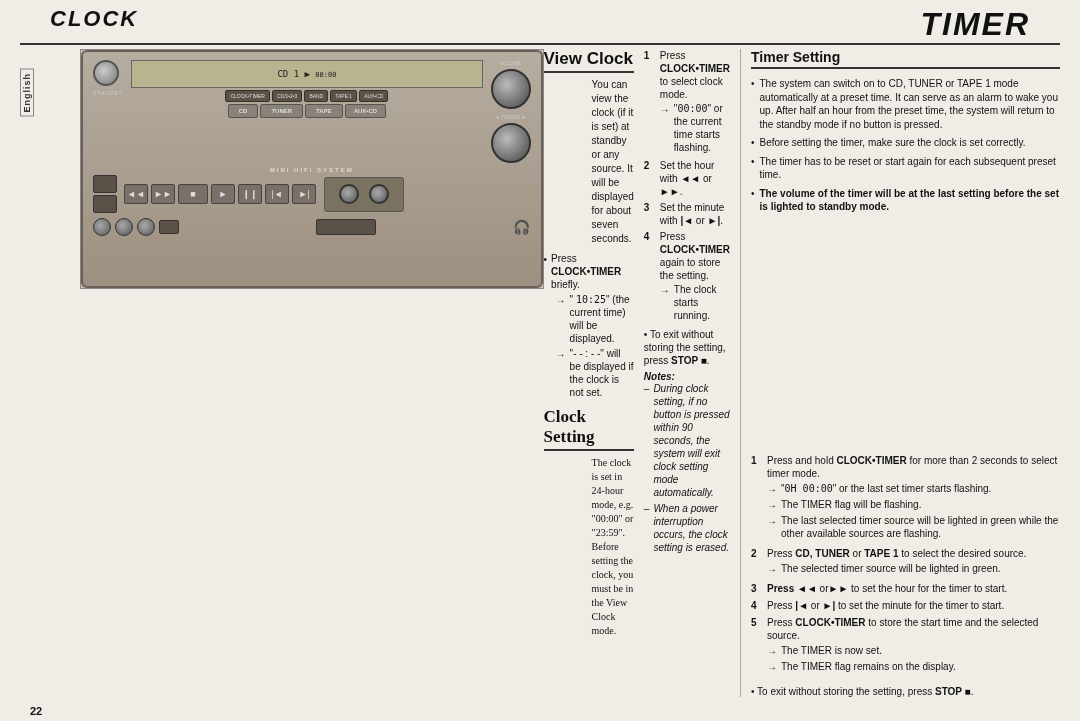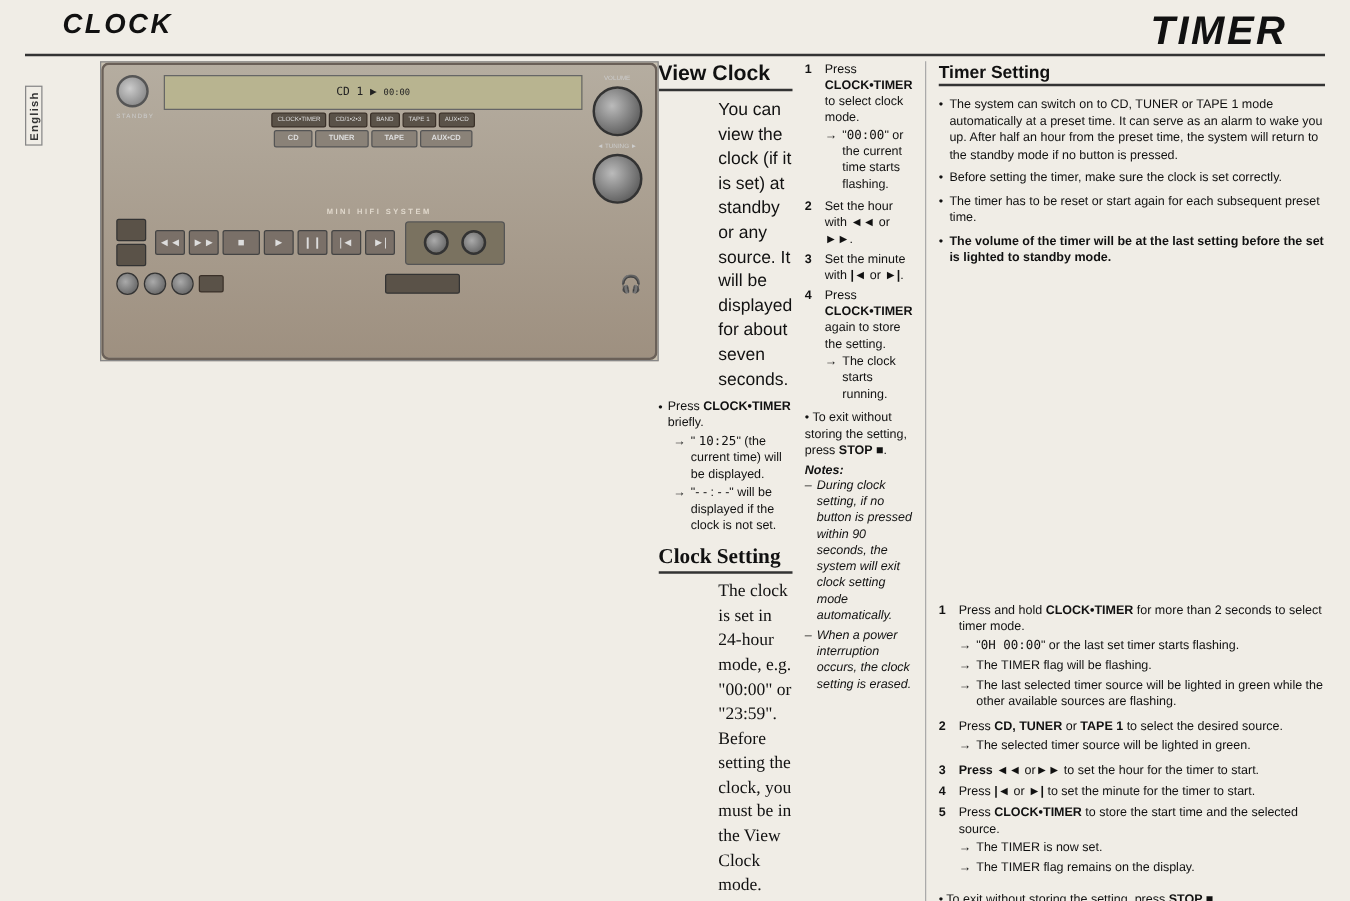--- a/index.html
+++ b/index.html
@@ -112,21 +112,21 @@
       font-size: 17px;
       font-weight: 900;
       border-bottom: 2px solid #333;
       padding-bottom: 2px;
       margin-bottom: 5px;
       display: inline-block;
       width: 100%;
     }
 
     .section-text {
-      font-size: 14px;
+      font-size: 10px;
       line-height: 1.4;
       margin-bottom: 6px;
       margin-left: 48px;
     }
 
     .bullet-item {
       display: flex;
       gap: 4px;
       margin-bottom: 2px;
       font-size: 10px;

